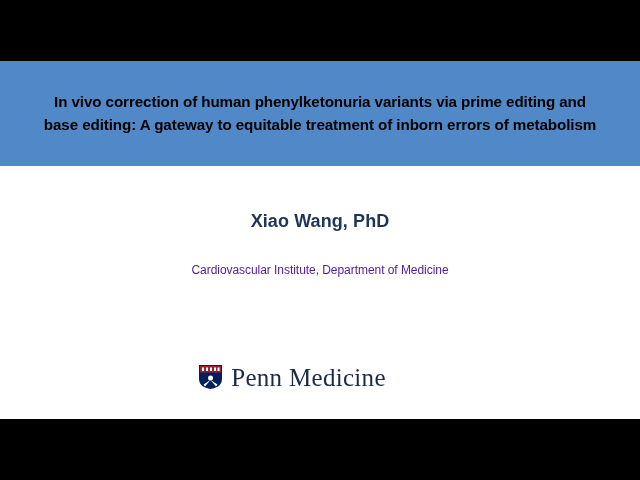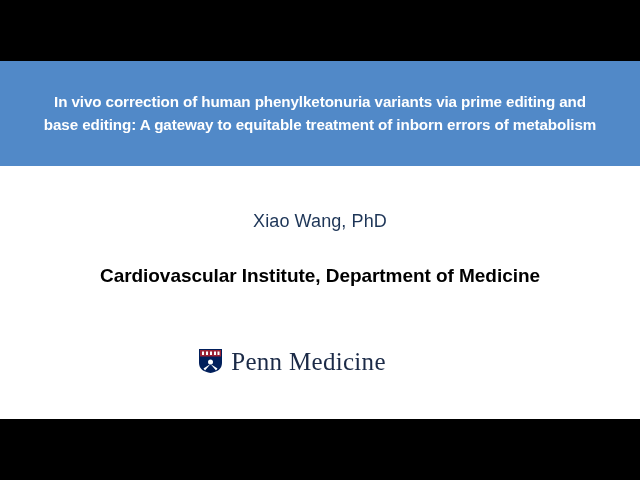--- a/index.html
+++ b/index.html
@@ -49,21 +49,21 @@
     width: 640px;
     height: 105px;
     background: #5189c8;
     display: flex;
     align-items: center;
     justify-content: center;
   }
   #slide-title {
     width: 566px;
     margin: 0;
-    color: #ffffff;
+    color: #000000;
     font-size: 15.2px;
     font-weight: bold;
     line-height: 1.47;
     text-align: center;
     letter-spacing: -0.1px;
   }
 
   
   #slide-body {
     position: absolute;
@@ -75,43 +75,43 @@
 
   #speaker-name {
     position: absolute;
     top: 45px;
     left: 0;
     width: 640px;
     text-align: center;
     margin: 0;
     color: #1d3557;
     font-size: 18px;
-    font-weight: normal;
+    font-weight: bold;
     letter-spacing: 0.1px;
   }
 
   #affiliations {
     position: absolute;
     top: 94px;
     left: 0;
     width: 640px;
     text-align: center;
   }
   .affiliation-line {
-    color: #000000;
-    font-size: 19px;
-    font-weight: bold;
+    color: #4c1d95;
+    font-size: 12px;
+    font-weight: normal;
     line-height: 1.72;
     letter-spacing: -0.05px;
   }
 
   
   #penn-medicine-logo {
     position: absolute;
-    top: 182px;
+    top: 198px;
     left: 0;
     width: 584px;
     display: flex;
     align-items: center;
     justify-content: center;
     gap: 8px;
   }
   #penn-shield-icon {
     display: block;
     width: 25px;

